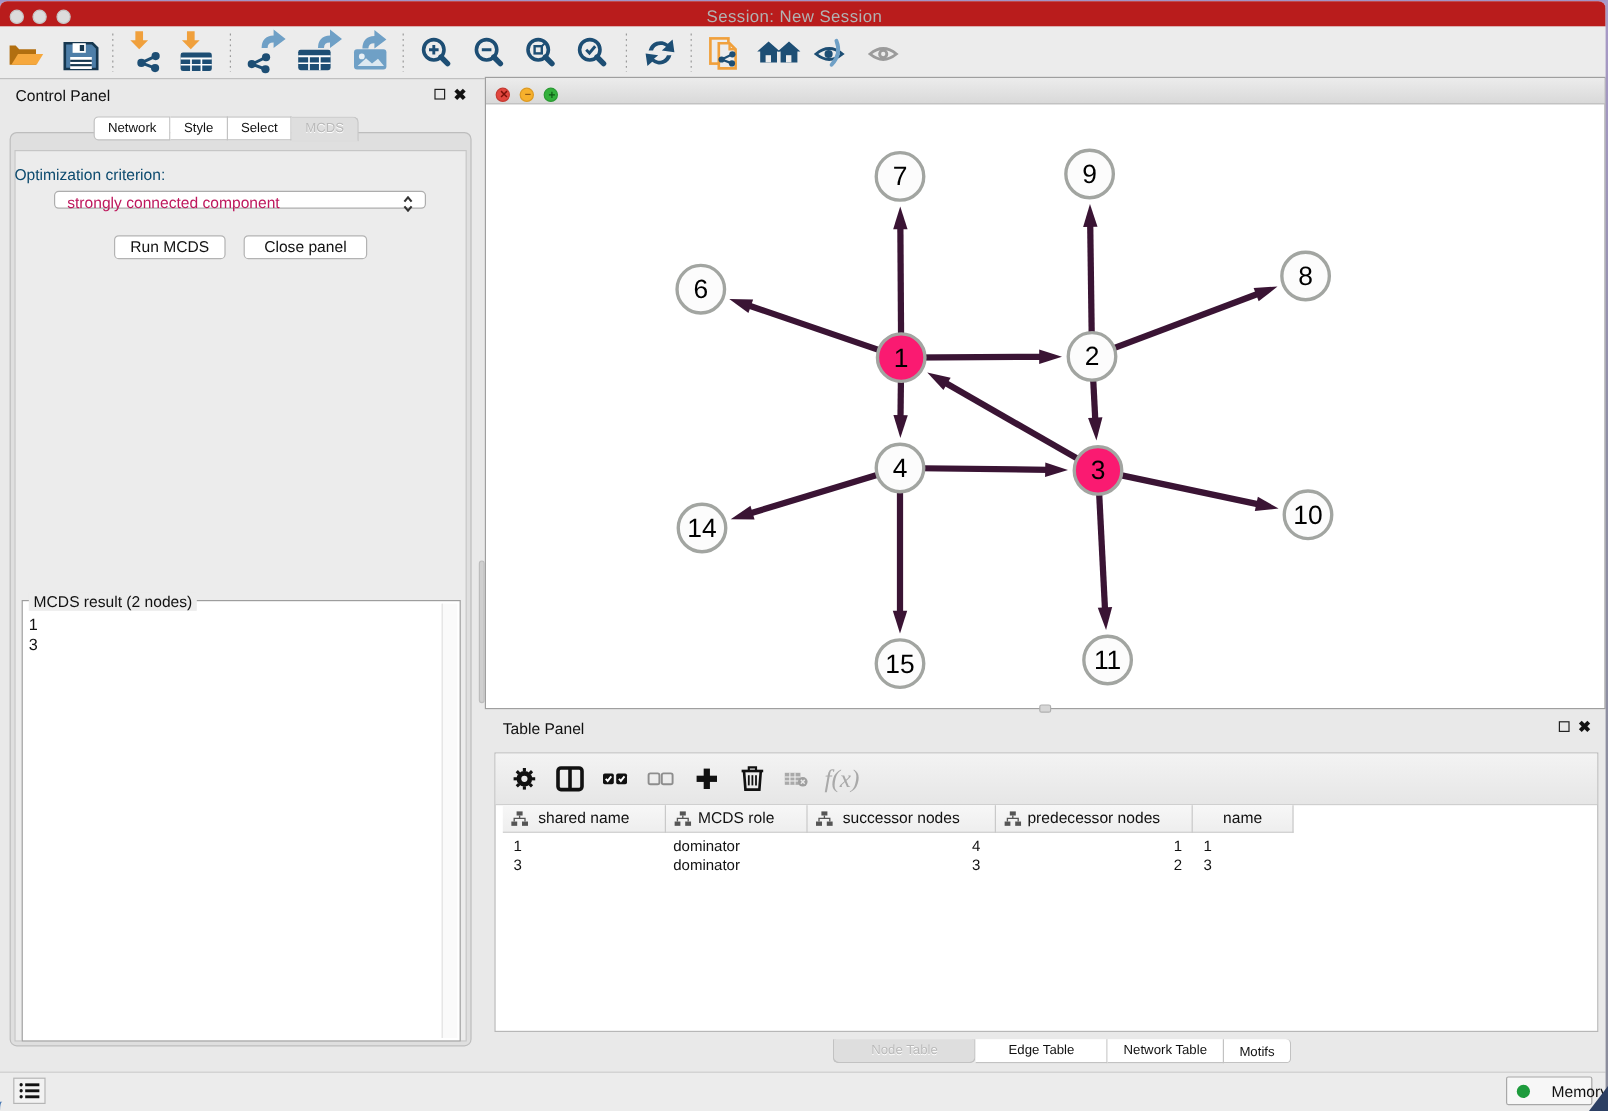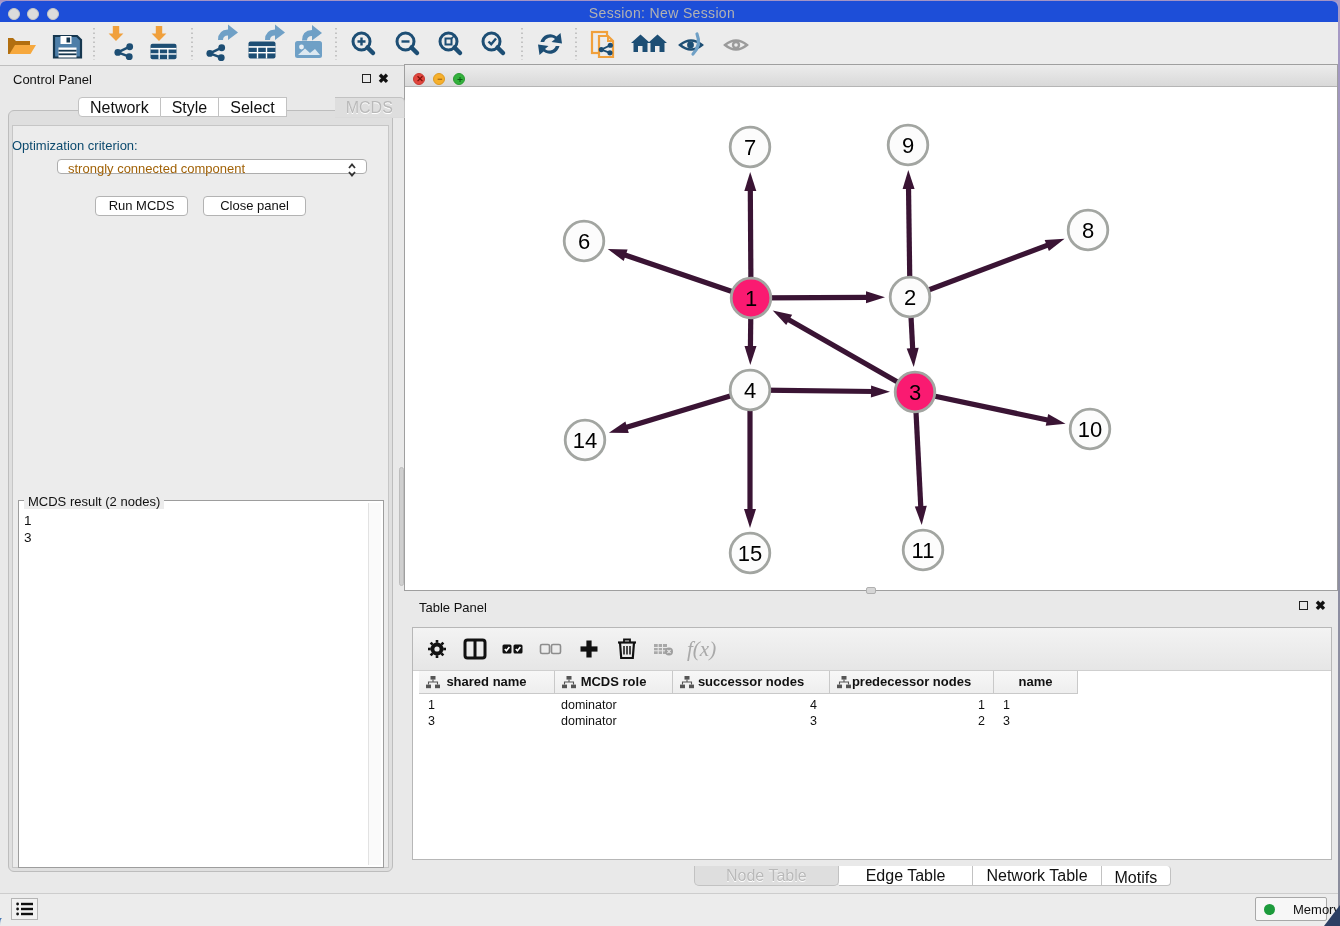--- a/index.html
+++ b/index.html
@@ -4,56 +4,56 @@
 <style>
 * { margin:0; padding:0; box-sizing:border-box; }
 html,body { width:1340px; height:926px; overflow:hidden; }
 body { font-family:"Liberation Sans", sans-serif; background:#e9e9e9; position:relative; }
 .abs { position:absolute; }
 
 #desktop-top { left:0; top:0; width:1340px; height:6px; background:linear-gradient(#a292c4,#b7a8d6); }
 #desktop-right { right:0; top:0; width:2px; height:926px; background:linear-gradient(#a89ac8,#8f8fa5 40%,#8b8d9c); }
 
 #win { left:0; top:1px; width:1338px; height:925px; background:#e9e9e9; border-radius:6px 6px 0 0; }
-#titlebar { left:0; top:0; width:100%; height:22px; background:#1d4ed8; border-radius:6px 6px 0 0; border-bottom:1px solid #d8d8d8; }
+#titlebar { left:0; top:0; width:100%; height:22px; background:#b91c1c; border-radius:6px 6px 0 0; border-bottom:1px solid #d8d8d8; }
 .tl { position:absolute; top:7px; width:12px; height:12px; border-radius:50%; background:#dcdcdc; border:1px solid #c6c6c6; }
 #title-text { width:1324px; text-align:center; top:4px; font-size:14px; letter-spacing:0.35px; color:#b2b2b2; }
 #toolbar { left:0; top:22px; width:100%; height:44px; background:#ececec; border-bottom:1px solid #bfbfbf; }
 
 #cp-title { left:13px; top:72px; font-size:13px; color:#111; }
 .winbtn-sq { width:9px; height:9px; border:1.5px solid #222; position:absolute; }
 .winbtn-x { position:absolute; font-size:13px; font-weight:bold; color:#111; }
 .tabs { position:absolute; display:flex; z-index:5; }
-.tab { height:20px; background:#fff; border:1px solid #c2c2c2; border-left:none; font-size:16px; color:#111; padding:0 11px; line-height:19px; }
+.tab { height:20px; background:#fff; border:1px solid #c2c2c2; border-left:none; font-size:11px; color:#111; padding:0 11px; line-height:19px; }
 .tab.first { border-left:1px solid #c2c2c2; border-radius:4px 0 0 4px; }
 .tab.sel { background:#dedede; border-radius:0 5px 0 0; color:#b9b9b9; text-shadow:0 1px 0 #fff; border-bottom:1px solid #dbdbdb; }
 #cp-outer { left:8px; top:110px; width:385px; height:762px; background:#dfdfdf; border:1px solid #bdbdbd; border-radius:6px; }
 #cp-inner { left:12px; top:125px; width:377px; height:743px; background:#ececec; border:1px solid #c6c6c6; }
 #opt-label { left:12px; top:138px; width:452px; font-size:13px; color:#0c4a6e; }
-#dropdown { left:45px; top:159px; width:310px; height:15px; background:#fff; border:1px solid #adadad; border-radius:4px; font-size:13px; color:#a16207; line-height:18px; padding-left:10px;margin-left:12px; }
+#dropdown { left:45px; top:159px; width:310px; height:15px; background:#fff; border:1px solid #adadad; border-radius:4px; font-size:13px; color:#be185d; line-height:18px; padding-left:10px; }
 .btn { position:absolute; height:20px; background:#fff; border:1px solid #b3b3b3; border-radius:4px; font-size:13px; color:#111; text-align:center; line-height:18px; }
 #mcds-box { left:18px; top:500px; width:366px; height:368px; background:#fff; border:1px solid #9d9d9d; }
 #mcds-label { left:24px; top:494px; background:#ececec; padding:0 4px; font-size:13px; color:#111; }
 #mcds-box .sbar { position:absolute; right:2px; top:2px; bottom:2px; width:13px; background:#fafafa; border-left:1px solid #e2e2e2; }
 #mcds-lines { left:24px; top:513px; font-size:13.5px; color:#111; line-height:16.5px; }
 #cp-scroll { left:399px; top:467px; width:5px; height:119px; background:#cfcfcf; border-radius:3px; border:1px solid #bdbdbd; }
 
 #netwin { left:404px; top:64px; width:934px; height:527px; border:1px solid #9f9f9f; background:#fff; }
 #net-tb { left:0; top:0; width:100%; height:22px; background:linear-gradient(#ececec,#d9d9d9); border-bottom:1px solid #b5b5b5; }
 #net-title { width:100%; top:5px; text-align:center; font-size:13px; font-weight:bold; color:#222; }
 .mtl { position:absolute; top:7.5px; width:12px; height:12px; border-radius:50%; }
 .mtl span { position:absolute; left:0; top:-0.5px; width:12px; text-align:center; font-size:9px; font-weight:bold; line-height:12px; }
 #graph { left:0; top:22px; }
 .hhandle { left:866px; top:586.5px; width:10px; height:7px; background:#d6d6d6; border:1px solid #b0b0b0; border-radius:2px; }
 
 #tp-title { left:419px; top:600px; font-size:13px; color:#111; }
 #tp-box { left:412px; top:627px; width:920px; height:233px; background:#fff; border:1px solid #b7b7b7; }
 #tp-toolbar { left:0; top:0; width:100%; height:43px; background:linear-gradient(#f3f3f3,#e6e6e6); border-bottom:1px solid #cfcfcf; }
 #tp-header { left:6px; top:43px; width:659px; height:23px; background:linear-gradient(#f7f7f7,#eee); border-bottom:1px solid #c9c9c9; }
-.hcol { position:absolute; top:0; height:23px; border-right:1px solid #c9c9c9; font-size:13px; color:#111; text-align:center; line-height:22px;font-weight:bold; }
+.hcol { position:absolute; top:0; height:23px; border-right:1px solid #c9c9c9; font-size:13px; color:#111; text-align:center; line-height:22px; }
 .hicon { position:absolute; top:5px; }
 .cell { position:absolute; font-size:12.5px; color:#111; }
 
 #btabs { left:694px; top:866px; }
 
 #statusbar { left:0; top:893px; width:1338px; height:33px; background:#ececec; border-top:1px solid #cdcdcd; }
 #listbtn { left:11px; top:898px; width:27px; height:22px; background:#f2f2f2; border:1px solid #b5b5b5; }
 #membtn { right:13px; top:897px; width:72px; height:24px; background:#f7f7f7; border:1px solid #a8a8a8; border-radius:2px; font-size:13px; color:#111; }
 #membtn .dot { position:absolute; left:8px; top:6px; width:11px; height:11px; border-radius:50%; background:#1d9b3c; }
 #membtn .lbl { position:absolute; left:37px; top:4px; }
@@ -187,21 +187,21 @@
 </svg>
   </div>
 
 <div class="abs" id="cp-title">Control Panel</div>
 <div class="winbtn-sq" style="left:362px;top:74px;"></div>
 <div class="winbtn-x" style="left:378px;top:71px;">✖</div>
 <div class="tabs" style="left:78px;top:97px;">
   <div class="tab first">Network</div>
   <div class="tab">Style</div>
   <div class="tab">Select</div>
-  <div class="tab sel" style="height:21px;margin-left:48px;">MCDS</div>
+  <div class="tab sel" style="height:21px;">MCDS</div>
 </div>
 <div class="abs" id="cp-outer"></div>
 <div class="abs" id="cp-inner"></div>
 <div class="abs" id="opt-label">Optimization criterion:</div>
 <div class="abs" id="dropdown">strongly connected component<svg style="position:absolute;right:9px;top:3px" width="10" height="14" viewBox="0 0 10 14">
       <path d="M2 5 L5 1.5 L8 5" fill="none" stroke="#333" stroke-width="1.8"></path>
       <path d="M2 9 L5 12.5 L8 9" fill="none" stroke="#333" stroke-width="1.8"></path>
     </svg></div>
 <div class="btn" style="left:95px;top:196px;width:93px;">Run MCDS</div>
 <div class="btn" style="left:203px;top:196px;width:103px;">Close panel</div>

